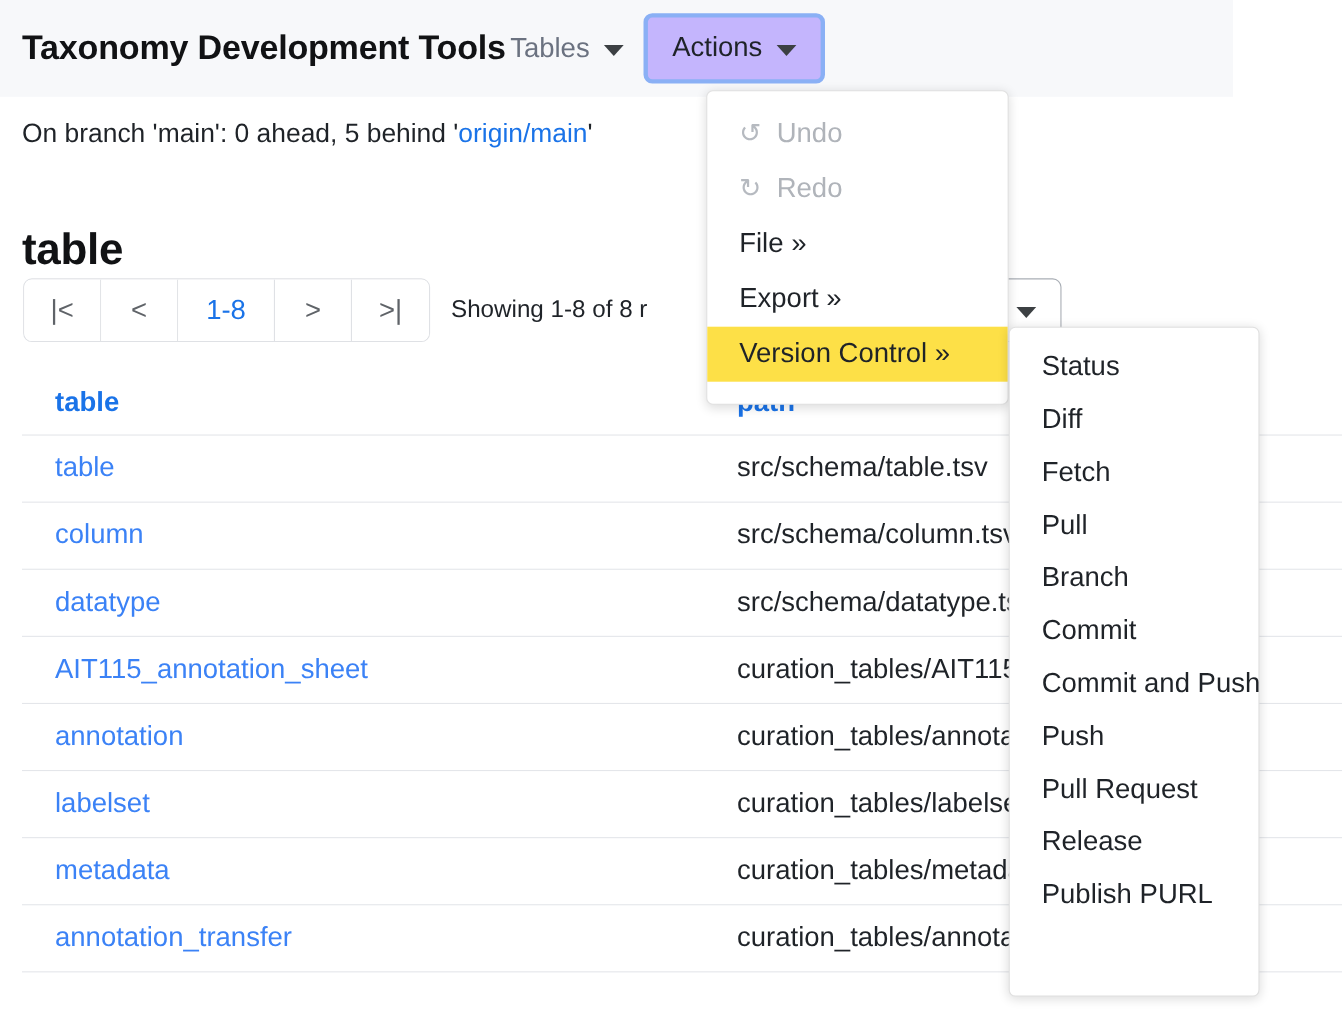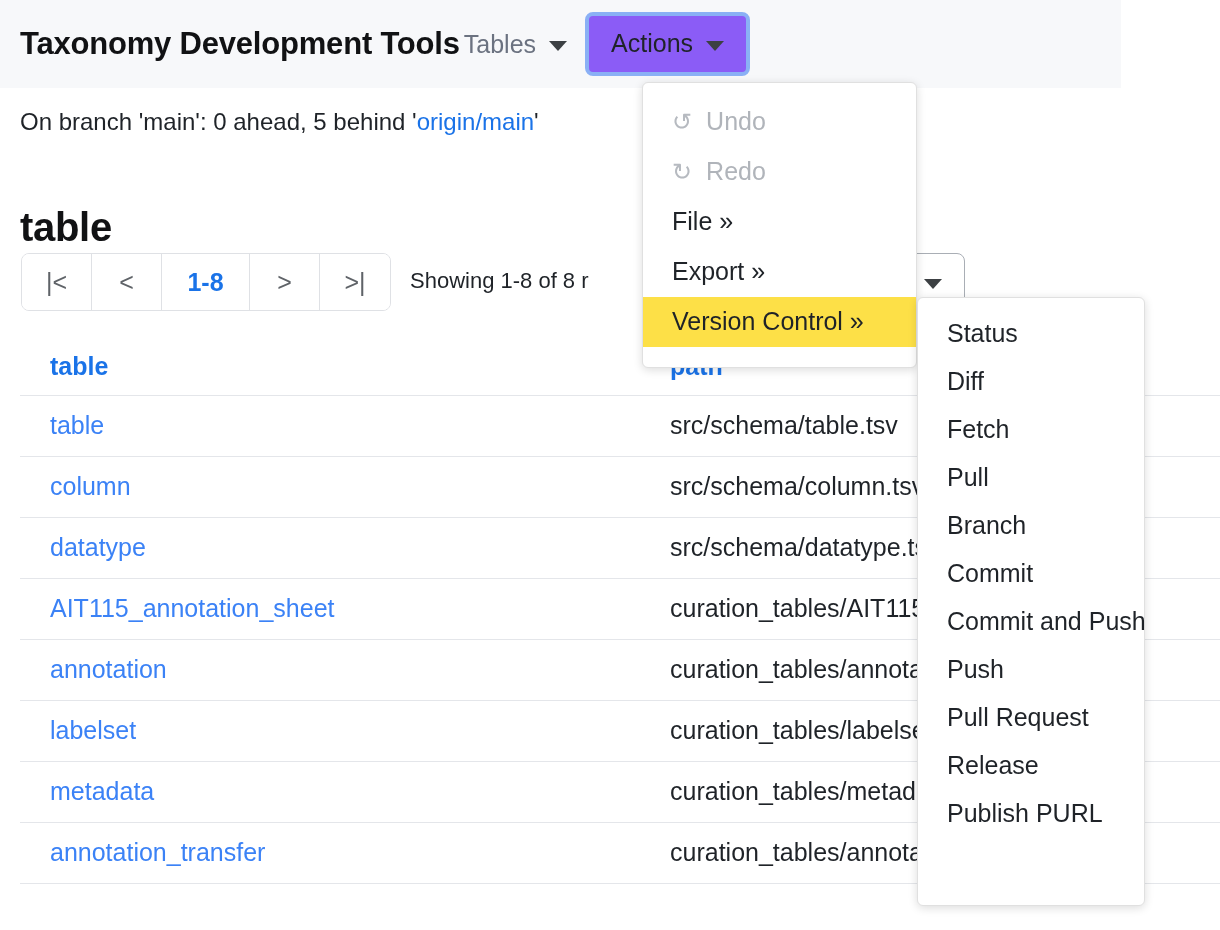--- a/index.html
+++ b/index.html
@@ -52,21 +52,21 @@
   }
   .nav-tables {
     color: #6b7280;
     padding: 8px 4px;
   }
   .nav-actions {
     margin-left: 14px;
     color: #1f2328;
     border: 4px solid #8ab0f5;
     border-radius: 8px;
-    background: #8b5cf6;
+    background: #c4b5fd;
     padding: 13px 22px 14px 22px;
     position: relative;
     z-index: 30;
   }
   .caret {
     width: 0; height: 0;
     border-left: 9px solid transparent;
     border-right: 9px solid transparent;
     border-top: 10px solid #3c4043;
     display: inline-block;
@@ -124,21 +124,20 @@
     font-size: 25px;
     color: #5f6368;
     box-sizing: border-box;
     background: #fff;
   }
   .pager-btn:last-child { border-right: none; }
   .pager-btn.current {
     color: #1a73e8;
     width: 88px;
     font-size: 25px;
-    font-weight: bold;
   }
   .showing-text {
     position: absolute;
     left: 410px;
     top: 268px;
     font-size: 22px;
     color: #1f2328;
     white-space: nowrap;
     z-index: 1;
   }

